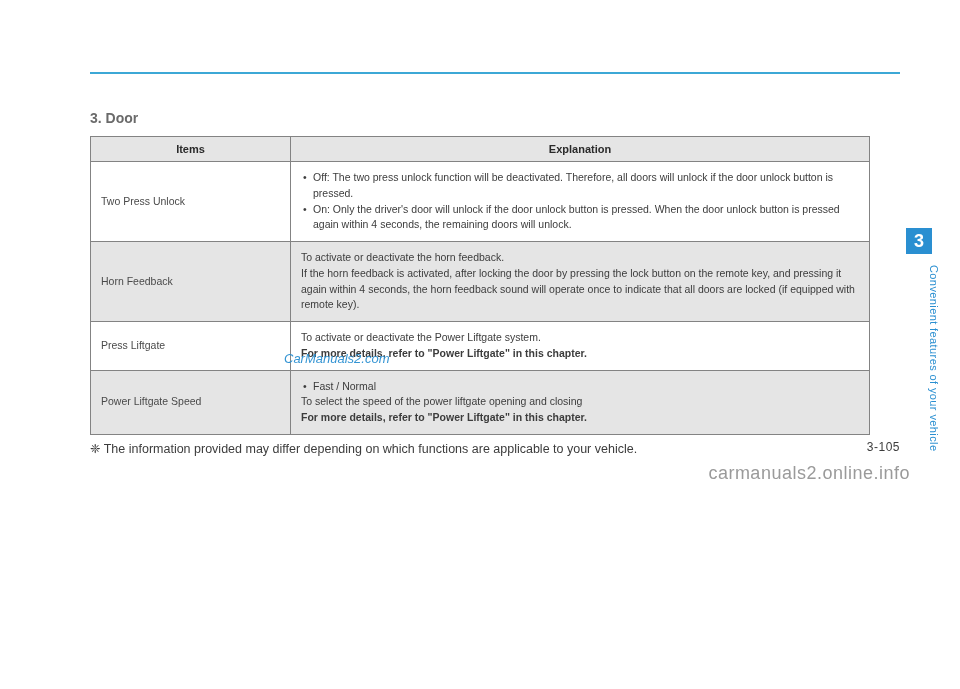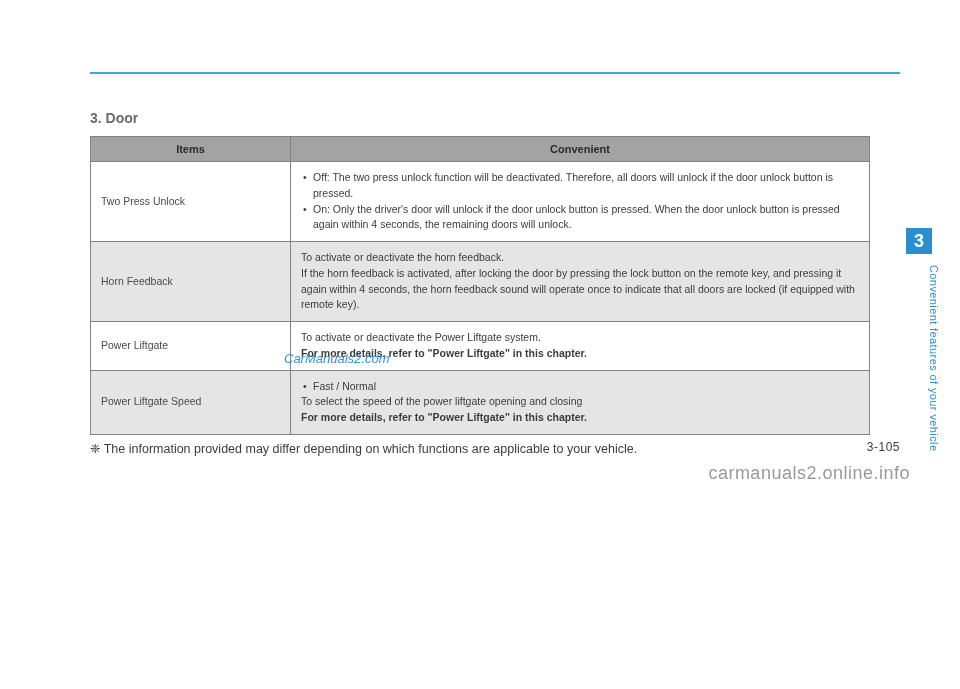--- a/index.html
+++ b/index.html
@@ -36,21 +36,21 @@
       margin-top: 60px;
       margin-bottom: 10px;
     }
     table.door-table {
       border-collapse: collapse;
       width: 780px;
       font-size: 10.5px;
       color: #3c3c3c;
     }
     table.door-table th {
-      background: #a3a3a3;
+      background: #e5e5e5;
       color: #2a2a2a;
       font-weight: bold;
       text-align: center;
       padding: 6px 8px;
       border: 1px solid #838383;
       font-size: 11px;
     }
     table.door-table td {
       border: 1px solid #838383;
       padding: 8px 10px;
@@ -138,21 +138,21 @@
 
 <div class="page">
   <div class="top-rule"></div>
 
   <div class="section-title">3. Door</div>
 
   <table class="door-table">
     <thead>
       <tr>
         <th>Items</th>
-        <th>Convenient</th>
+        <th>Explanation</th>
       </tr>
     </thead>
     <tbody>
 
       <tr>
         <td class="item-cell">Two Press Unlock</td>
         <td>
           <div class="bullet-wrap">
             <div class="b">
                 <span class="dot">•</span>
@@ -168,21 +168,21 @@
 
       <tr class="alt">
         <td class="item-cell">Horn Feedback</td>
         <td>
           <div>To activate or deactivate the horn feedback.</div>
           <div>If the horn feedback is activated, after locking the door by pressing the lock button on the remote key, and pressing it again within 4 seconds, the horn feedback sound will operate once to indicate that all doors are locked (if equipped with remote key).</div>
         </td>
       </tr>
 
       <tr>
-        <td class="item-cell">Power Liftgate</td>
+        <td class="item-cell">Press Liftgate</td>
         <td>
           <div>To activate or deactivate the Power Liftgate system.</div>
           <div class="bold">For more details, refer to "Power Liftgate" in this chapter.</div>
         </td>
       </tr>
 
       <tr class="alt">
         <td class="item-cell">Power Liftgate Speed</td>
         <td>
           <div class="bullet-wrap">

